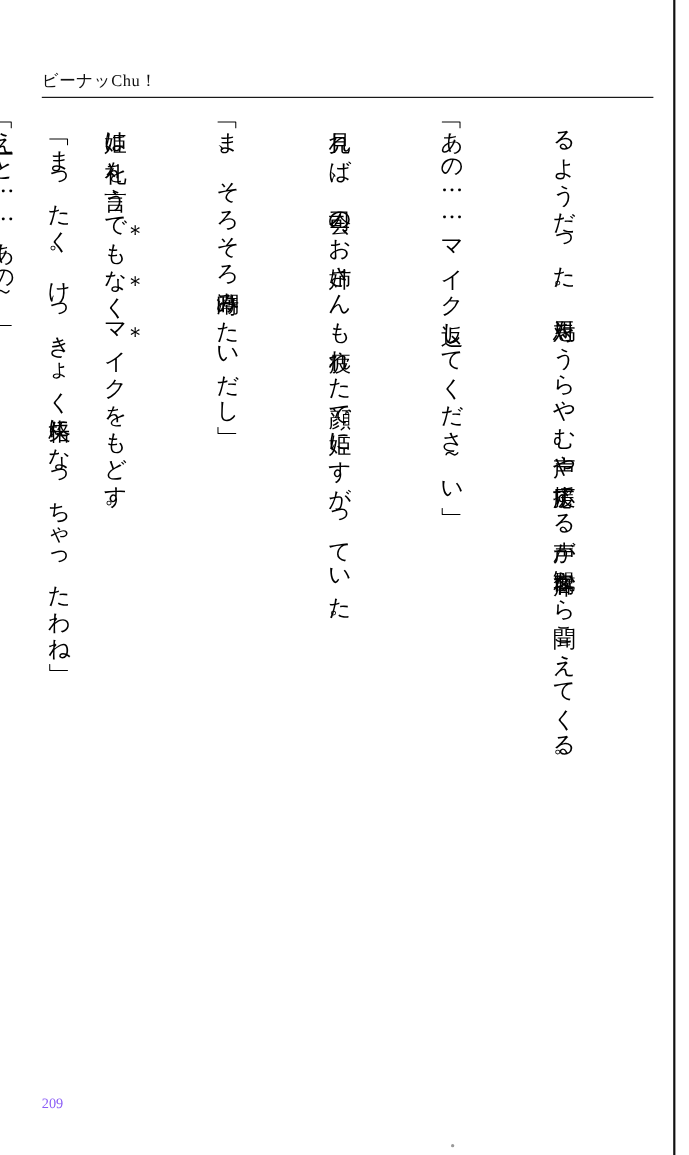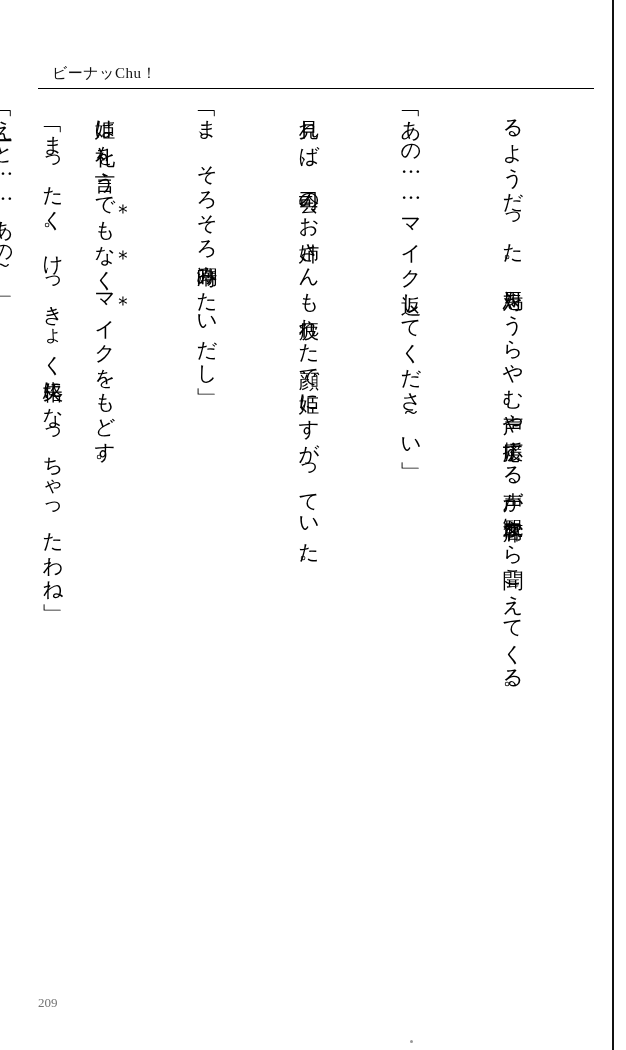--- a/index.html
+++ b/index.html
@@ -19,21 +19,21 @@
     position: absolute;
     left: 0;
     top: 0;
     width: 626px;
     height: 1050px;
     background: #ffffff;
   }
   
   .running-head {
     position: absolute;
-    left: 52px;
+    left: 38px;
     top: 64px;
     font-size: 15px;
     letter-spacing: 0.5px;
     font-family: "Liberation Serif", "DejaVu Serif", serif;
     color: #111;
     white-space: nowrap;
   }
   .rule {
     position: absolute;
     left: 38px;
@@ -78,21 +78,21 @@
     font-size: 21px;
     line-height: 46px;
     letter-spacing: 2px;
   }
   .page-number {
     position: absolute;
     left: 38px;
     top: 995px;
     font-size: 13px;
     font-family: "Liberation Serif", "DejaVu Serif", serif;
-    color: #737373;
+    color: #8b5cf6;
   }
   .dot {
     position: absolute;
     left: 410px;
     top: 1040px;
     width: 3px;
     height: 3px;
     border-radius: 50%;
     background: #999;
   }

